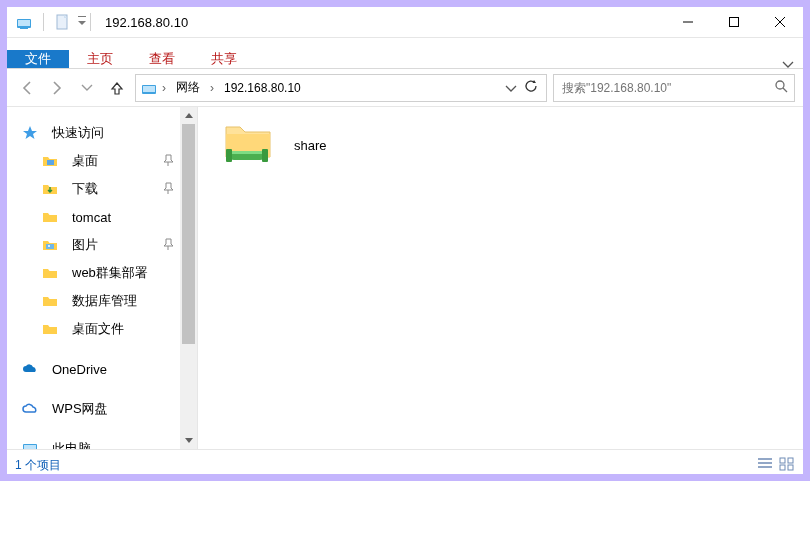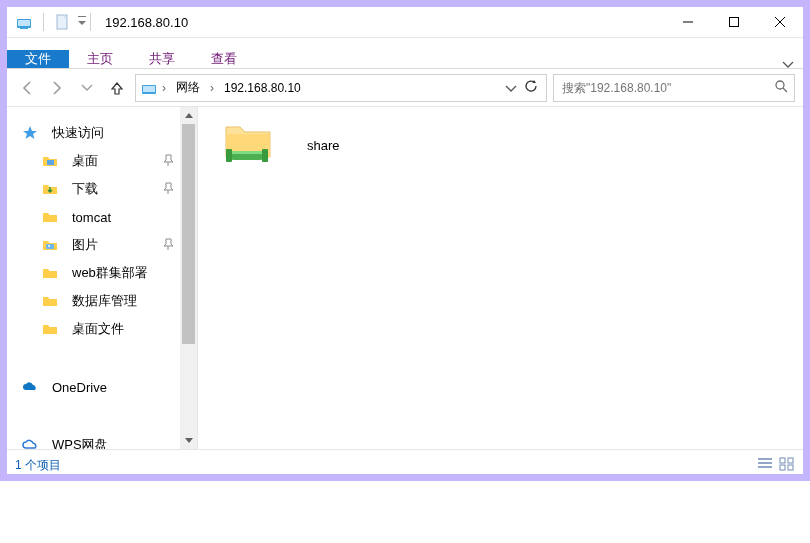--- a/index.html
+++ b/index.html
@@ -7,21 +7,21 @@
   
   .titlebar{height:30px;display:flex;align-items:center;border-bottom:1px solid #e6e6e6}
   .qat{display:flex;align-items:center;gap:6px;padding-left:8px}
   .sep-v{width:1px;height:18px;background:#d0d0d0;margin:0 4px}
   .title-text{margin-left:10px;font-size:13px}
   .win-controls{margin-left:auto;display:flex}
   .win-btn{width:46px;height:30px;display:flex;align-items:center;justify-content:center}
   .win-btn svg{display:block}
   
   .ribbon{height:30px;display:flex;align-items:flex-end;border-bottom:1px solid #d9d9d9}
-  .tab{padding:0 18px;display:flex;align-items:center;font-size:13px;color:#701a75}
+  .tab{padding:0 18px;display:flex;align-items:center;font-size:13px;color:#b91c1c}
   .tab-file{background:#1979ca;color:#fff}
   .ribbon-expand{margin-left:auto;padding:0 10px;display:flex;align-items:center;color:#666}
   
   .navrow{height:38px;display:flex;align-items:center;padding:4px 8px;border-bottom:1px solid #e6e6e6;gap:6px;box-sizing:border-box}
   .nav-btn{width:24px;height:24px;display:flex;align-items:center;justify-content:center;color:#9a9a9a}
   .nav-btn.enabled{color:#000}
   .addrbar{flex:1;height:26px;border:1px solid #cfcfcf;display:flex;align-items:center;padding:0 4px;gap:2px}
   .crumb{padding:2px 6px;display:flex;align-items:center;gap:4px}
   .crumb-sep{color:#666;padding:0 2px}
   .addr-right{margin-left:auto;display:flex;align-items:center;gap:8px;color:#555;padding-right:4px}
@@ -29,27 +29,27 @@
   .searchbox input{border:none;outline:none;flex:1;font-size:12px;font-family:inherit;color:#555;background:transparent}
   
   .body{flex:1;display:flex;min-height:0}
   .navpane{width:190px;border-right:1px solid #e6e6e6;position:relative;padding-top:12px;overflow:hidden}
   .scroll-gutter{position:absolute;right:0;top:0;bottom:0;width:17px;background:#f0f0f0;}
   .scroll-btn{height:17px;display:flex;align-items:center;justify-content:center;color:#606060;background:#f0f0f0}
   .scroll-thumb{position:absolute;left:2px;right:2px;top:17px;height:220px;background:#c2c2c2}
   .tree{padding-right:17px}
   .tree-row{display:flex;align-items:center;height:28px;padding-left:14px;gap:13px;white-space:nowrap;font-size:13px}
   .tree-row.child{padding-left:34px}
-  .tree-row.extra{padding-left:14px;margin-top:30px}
+  .tree-row.extra{padding-left:14px;margin-top:12px}
   .pin{margin-left:auto;margin-right:6px;color:#8a8a8a}
   .ico{width:18px;height:18px;flex:0 0 18px;display:flex;align-items:center;justify-content:center}
   .ico-folder{color:#ffcf4b}
   
   .content{flex:1;position:relative;padding:14px 22px}
-  .item{display:flex;align-items:center;gap:31px}
+  .item{display:flex;align-items:center;gap:18px}
   .item-label{font-size:13px}
   .share-icon{width:56px;height:48px;position:relative}
   
   .statusbar{height:24px;border-top:1px solid #e6e6e6;display:flex;align-items:flex-end;padding:0 8px;font-size:12px;color:#1060b8}
   .status-icons{margin-left:auto;display:flex;gap:6px;color:#6f8bb5}
   svg{overflow:visible}
 </style>
 </head>
 <body>
 
@@ -95,22 +95,22 @@
           <svg width="10" height="10">
             <path d="M0 0 L10 10 M10 0 L0 10" stroke="#000" stroke-width="1"></path>
           </svg>
         </div>
     </div>
   </div>
 
   <div class="ribbon">
     <div class="tab tab-file">文件</div>
     <div class="tab">主页</div>
+    <div class="tab">查看</div>
     <div class="tab">共享</div>
-    <div class="tab">查看</div>
     <div class="ribbon-expand">
       <svg width="10" height="6">
           <path d="M0 0 L5 5 L10 0" fill="none" stroke="#555" stroke-width="1.3"></path>
         </svg>
     </div>
   </div>
 
   <div class="navrow">
     <div class="nav-btn">
         <svg width="16" height="16">

